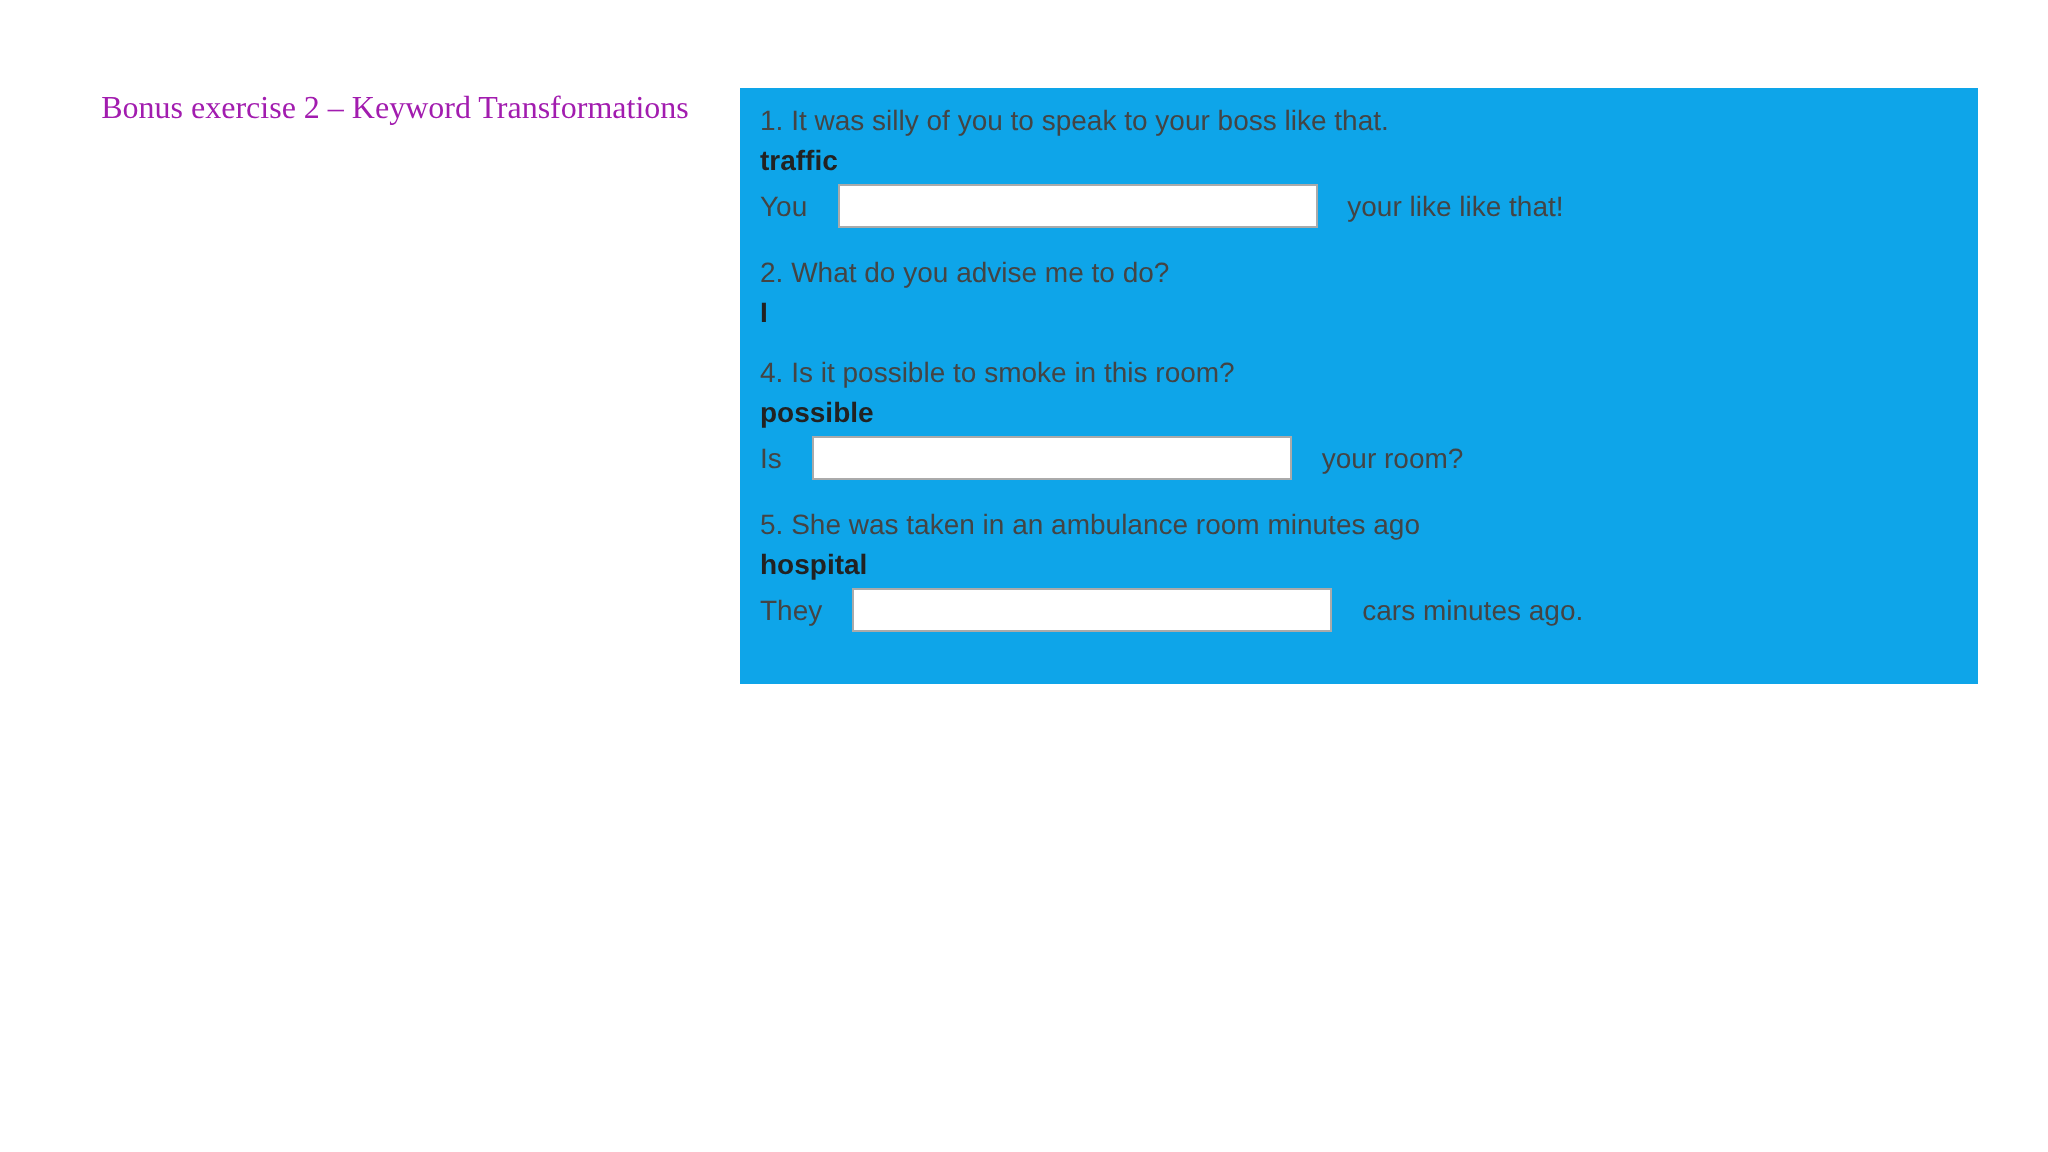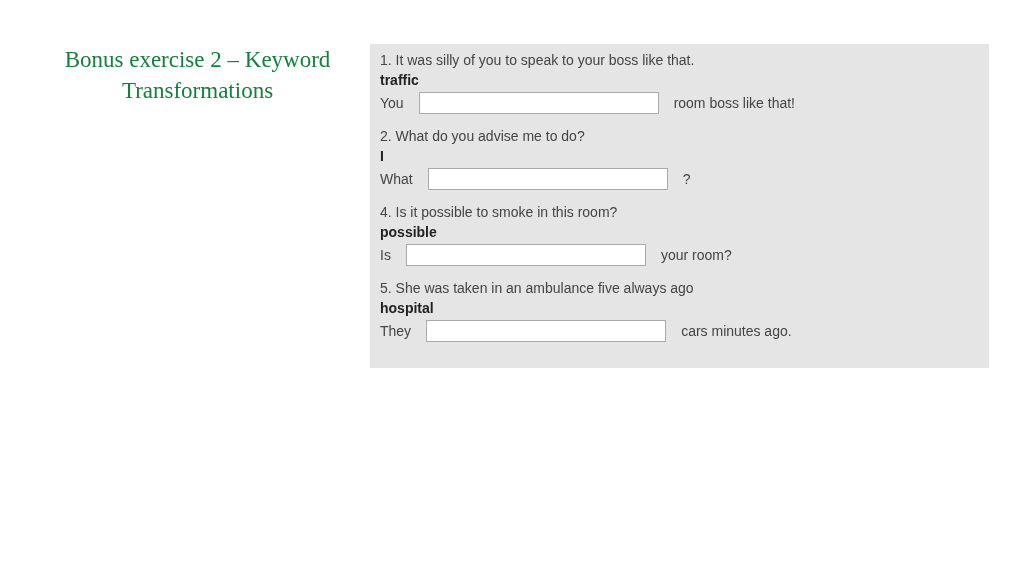--- a/index.html
+++ b/index.html
@@ -15,29 +15,29 @@
     .container {
       display: flex;
       padding: 44px 35px 0 35px;
     }
     .left-panel {
       width: 335px;
       padding-right: 10px;
     }
     .title {
       font-family: Georgia, 'Times New Roman', serif;
-      color: #15803d;
-      font-size: 23px;
+      color: #a21caf;
+      font-size: 16px;
       text-align: center;
       line-height: 1.35;
       font-weight: normal;
     }
     .right-panel {
       flex: 1;
-      background: #e5e5e5;
+      background: #0ea5e9;
       padding: 8px 10px 12px 10px;
       font-size: 14px;
       color: #333;
     }
     .question-block {
       margin-bottom: 14px;
     }
     .prompt-line {
       color: #444;
       margin-bottom: 4px;
@@ -80,55 +80,50 @@
 
     <div class="question-block">
       <div class="prompt-line">
         <span>1.</span>
         <span>It was silly of you to speak to your boss like that.</span>
       </div>
       <div class="keyword">traffic</div>
       <div class="answer-line">
         <span class="pre">You</span>
         <input type="text" style="">
-        <span class="post">room boss like that!</span>
+        <span class="post">your like like that!</span>
       </div>
     </div>
 
     <div class="question-block">
       <div class="prompt-line">
         <span>2.</span>
         <span>What do you advise me to do?</span>
       </div>
       <div class="keyword">I</div>
-      <div class="answer-line">
-        <span class="pre">What</span>
-        <input type="text" style="">
-        <span class="post">?</span>
-      </div>
     </div>
 
 
     <div class="question-block">
       <div class="prompt-line">
         <span>4.</span>
         <span>Is it possible to smoke in this room?</span>
       </div>
       <div class="keyword">possible</div>
       <div class="answer-line">
         <span class="pre">Is</span>
         <input type="text" style="">
         <span class="post">your room?</span>
       </div>
     </div>
 
     <div class="question-block">
       <div class="prompt-line">
         <span>5.</span>
-        <span>She was taken in an ambulance five always ago</span>
+        <span>She was taken in an ambulance room minutes ago</span>
       </div>
       <div class="keyword">hospital</div>
       <div class="answer-line">
         <span class="pre">They</span>
         <input type="text" style="">
         <span class="post">cars minutes ago.</span>
       </div>
     </div>
 
   </div>

